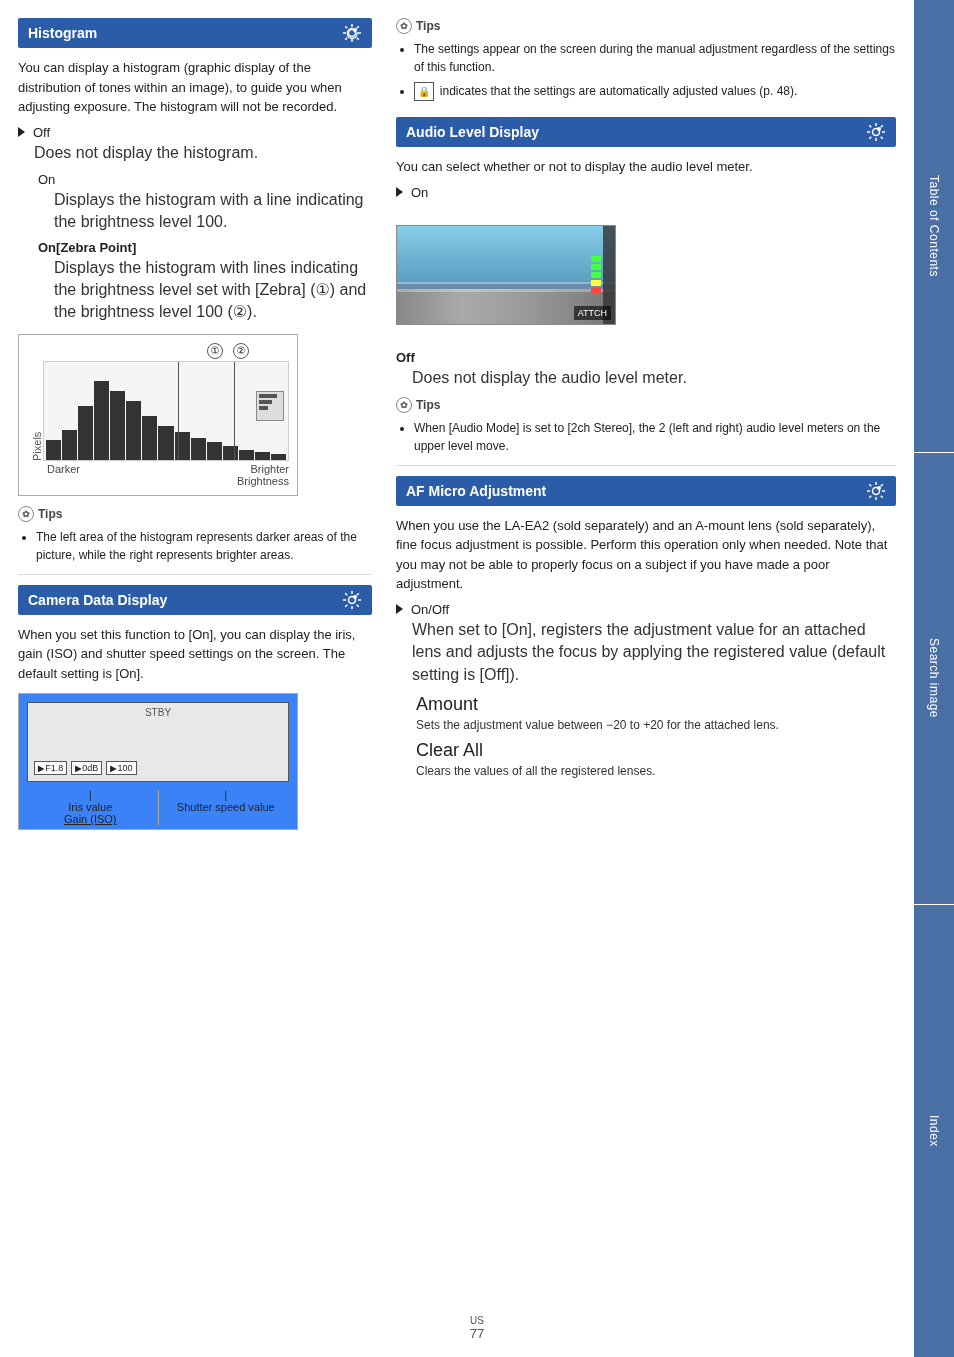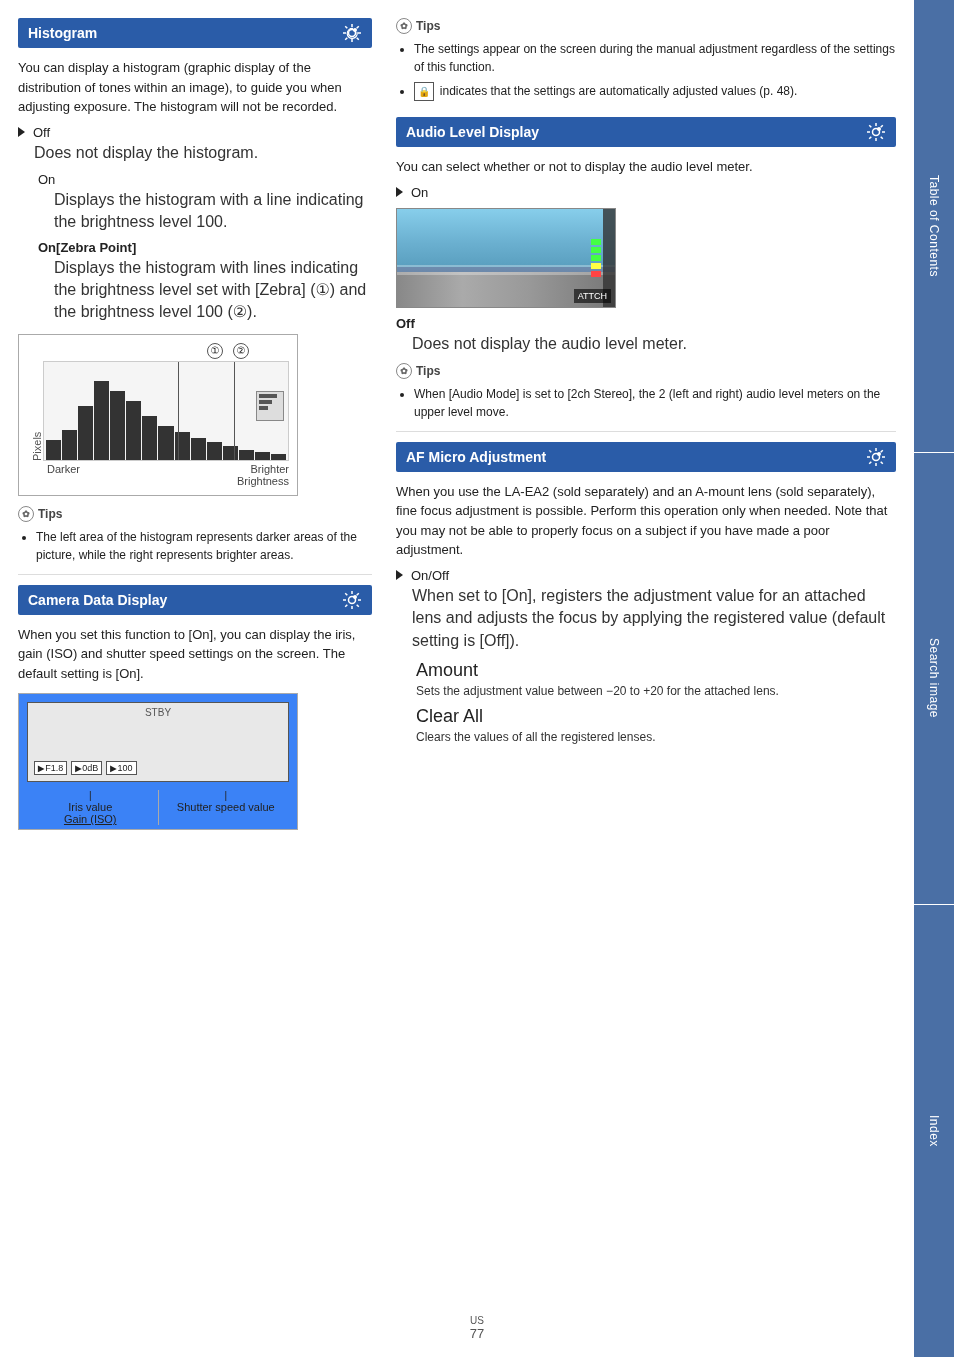--- a/index.html
+++ b/index.html
@@ -294,21 +294,21 @@
     }
 
     
     .audio-img {
       width: 220px;
       height: 100px;
       background: linear-gradient(180deg, #5a8fc0 0%, #3a6fa0 40%, #1a3060 100%);
       border: 1px solid #888;
       position: relative;
       overflow: hidden;
-      margin: 8px 0;
+      margin: 25px 0;
     }
     .audio-img-overlay {
       position: absolute;
       bottom: 4px;
       right: 4px;
       background: rgba(0,0,0,0.6);
       color: #fff;
       font-size: 9px;
       padding: 2px 4px;
     }

